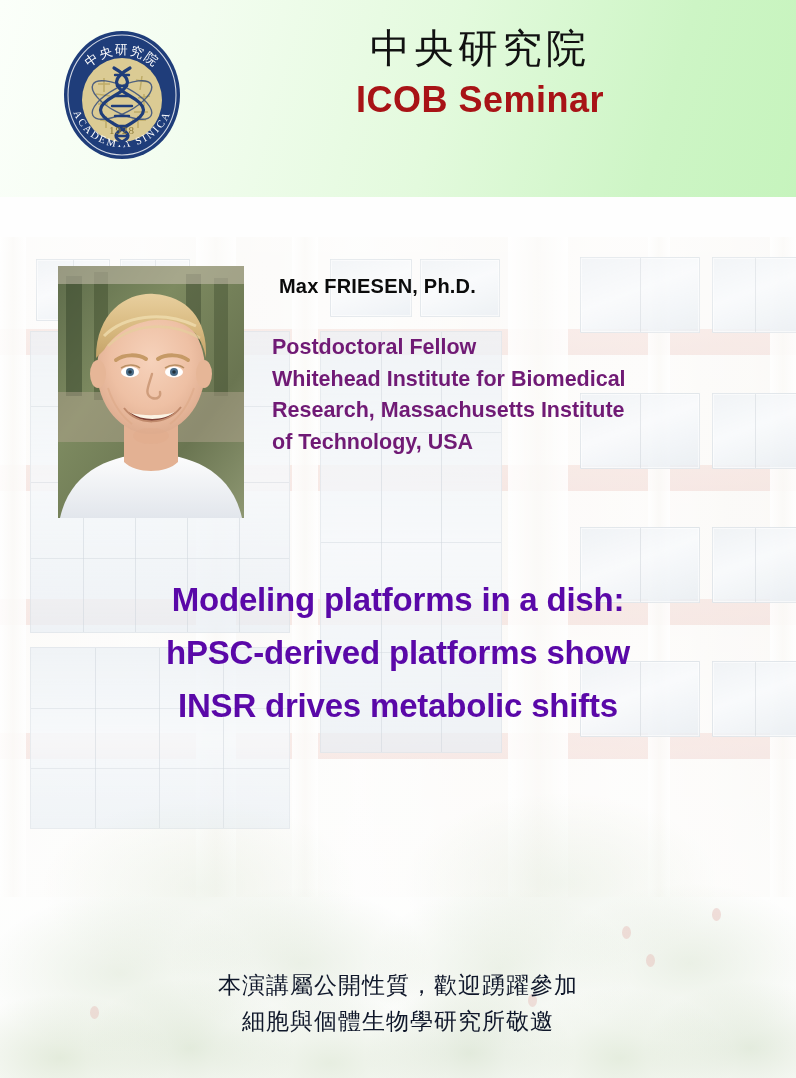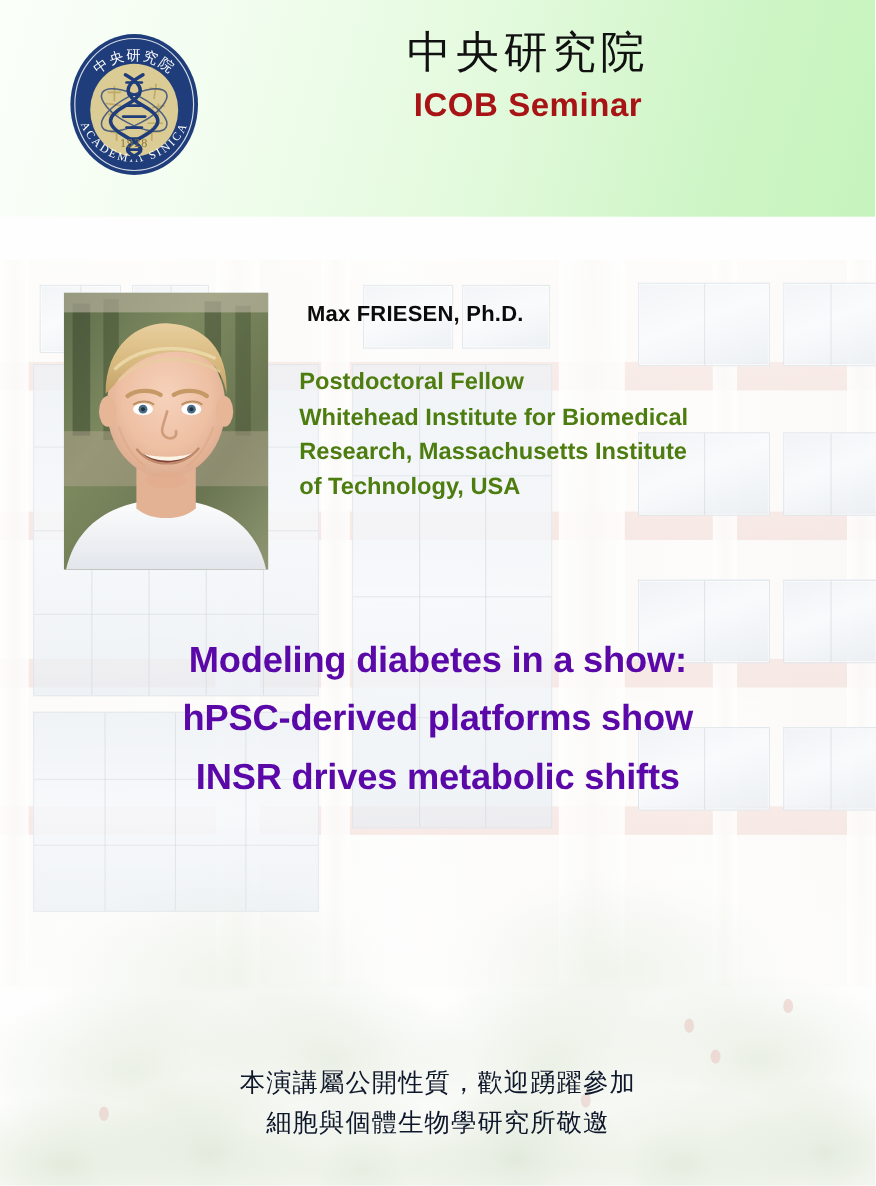--- a/index.html
+++ b/index.html
@@ -166,21 +166,21 @@
     white-space: nowrap;
   }
   .cn-line.l2 {
     font-size: 38px;
     letter-spacing: 2px;
   }
   .seminar-label {
     margin-top: 5px;
     font-family: "Liberation Sans", sans-serif;
     font-weight: bold;
-    font-size: 30px;
+    font-size: 36px;
     color: #a81316;
     letter-spacing: 0.5px;
   }
 
   
   .portrait {
     position: absolute;
     left: 58px;
     top: 266px;
     width: 186px;
@@ -201,21 +201,21 @@
   .speaker-name {
     font-size: 20px;
     font-weight: bold;
     color: #0b0b0b;
     letter-spacing: 0.2px;
     margin: 0 0 34px 7px;
   }
   .speaker-aff {
     font-size: 21.5px;
     font-weight: bold;
-    color: #4d7c0f;
+    color: #701a75;
     line-height: 1.47;
     margin: 0;
   }
 
   
   .talk-title {
     position: absolute;
     left: 0;
     top: 574px;
     width: 796px;
@@ -459,21 +459,21 @@
 
   <div class="speaker-block">
     <p class="speaker-name">Max FRIESEN, Ph.D.</p>
     <p class="speaker-aff">Postdoctoral Fellow</p>
     <p class="speaker-aff">Whitehead Institute for Biomedical</p>
     <p class="speaker-aff">Research, Massachusetts Institute</p>
     <p class="speaker-aff">of Technology, USA</p>
   </div>
 
   <div class="talk-title">
-    <div>Modeling diabetes in a show:</div>
+    <div>Modeling platforms in a dish:</div>
     <div>hPSC-derived platforms show</div>
     <div>INSR drives metabolic shifts</div>
   </div>
 
 
   <div class="footer">
     <div>本演講屬公開性質，歡迎踴躍參加</div>
     <div>細胞與個體生物學研究所敬邀</div>
   </div>
 

